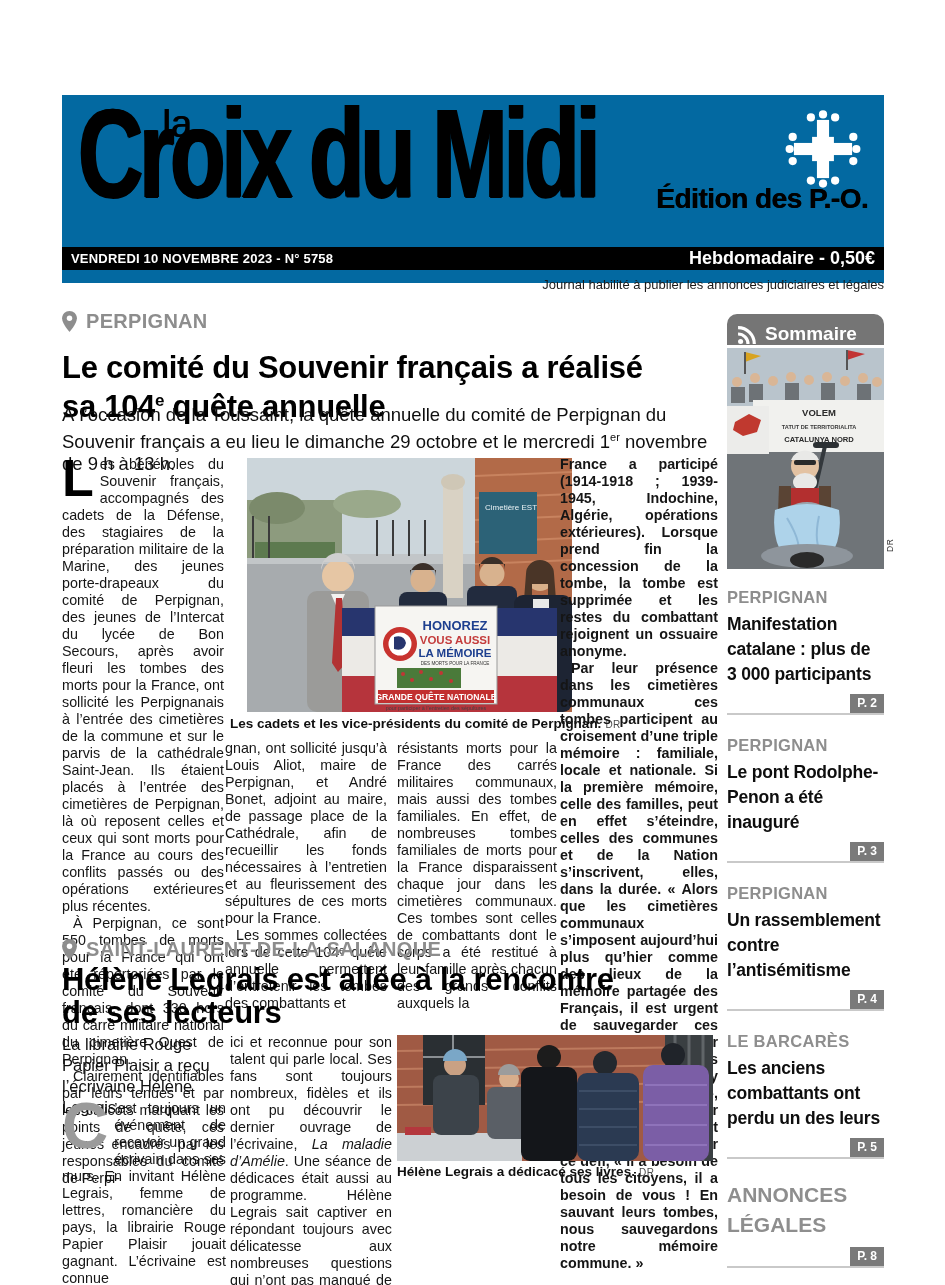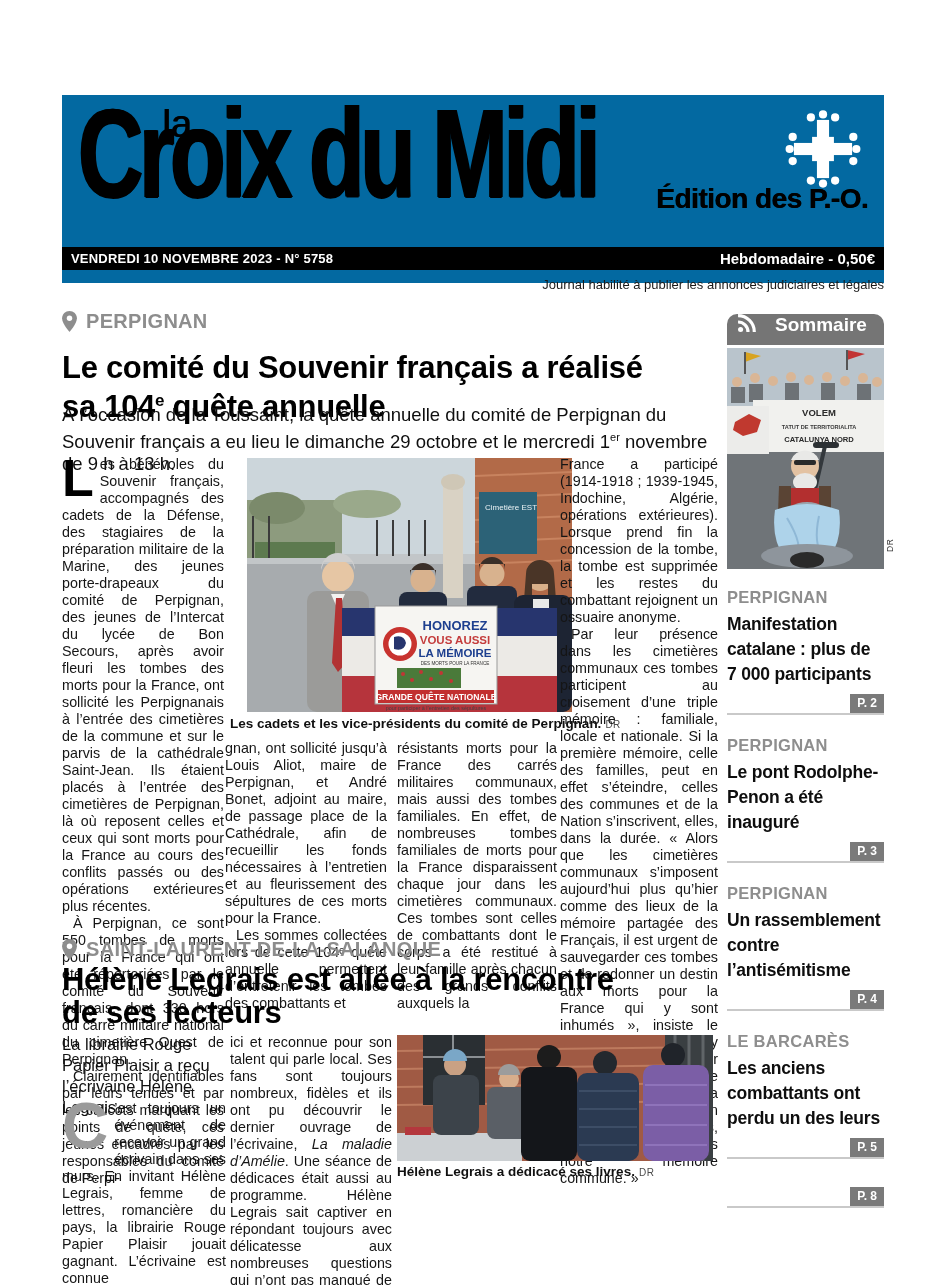--- a/index.html
+++ b/index.html
@@ -19,21 +19,21 @@
            letter-spacing:-0.5px;text-shadow:0.6px 0 #000;}
   .tagline{position:absolute;left:18px;right:10px;bottom:3px;color:#fff;font-weight:bold;
            font-size:15.5px;letter-spacing:11px;white-space:nowrap;overflow:hidden;}
   .occitan{position:absolute;right:22px;top:14px;}
 
   
   .datebar{left:62px;top:247px;width:822px;height:23px;background:#000;color:#fff;
            display:flex;align-items:center;justify-content:space-between;box-sizing:border-box;
            padding:0 9px;}
   .datebar .left{font-size:13px;font-weight:bold;letter-spacing:0.2px;}
-  .datebar .right{font-size:15px;font-weight:bold;}
+  .datebar .right{font-size:18px;font-weight:bold;}
   .habilitation{right:61px;top:277px;font-size:13px;color:#1b1b1b;}
 
   
   .kicker-row{display:flex;align-items:center;gap:9px;}
   .kicker-text{font-size:20px;font-weight:bold;color:#8d8d8d;letter-spacing:0.3px;}
   .headline{font-size:31px;font-weight:bold;color:#000;line-height:33px;letter-spacing:-0.3px;}
   .headline sup{font-size:17px;}
   .standfirst{font-size:18.5px;line-height:22px;color:#0f0f0f;}
   .standfirst sup{font-size:11px;}
 
@@ -45,21 +45,21 @@
              padding-right:6px;}
   .dropcap-C{float:left;font-size:64px;line-height:52px;font-weight:bold;color:#9b9b9b;
              padding-right:6px;}
   .caption{font-size:13.5px;font-weight:bold;color:#101010;}
   .credit{font-size:10px;font-weight:normal;color:#4a4a4a;letter-spacing:0.5px;margin-left:4px;}
   .intro{font-size:16.5px;line-height:21px;color:#101010;}
   .ital{font-style:italic;}
 
   
   .sommaire-header{left:727px;top:314px;width:157px;height:31px;background:#757575;
-                   border-radius:10px 10px 0 0;display:flex;align-items:flex-start;gap:19px;
+                   border-radius:10px 10px 0 0;display:flex;align-items:flex-end;gap:9px;
                    box-sizing:border-box;padding-left:10px;}
   .sommaire-title{color:#fff;font-size:19px;font-weight:bold;}
   .sidebar-items{left:727px;top:588px;width:157px;display:flex;flex-direction:column;}
   .sb-item{margin-bottom:21px;}
   .sb-kicker{font-size:16.5px;font-weight:bold;color:#8e8e8e;letter-spacing:0.3px;}
   .sb-kicker-large{font-size:21px;line-height:30px;font-weight:bold;color:#8e8e8e;}
   .sb-title{font-size:17.5px;font-weight:bold;color:#0e0e0e;line-height:25px;margin-top:5px;
             letter-spacing:-0.2px;}
   .sb-footer{margin-top:7px;border-bottom:2px solid #c9c9c9;display:flex;justify-content:flex-end;}
   .page-badge{background:#7a7a7a;color:#fff;font-weight:bold;font-size:12px;padding:2px 7px 3px;}
@@ -213,21 +213,21 @@
     <span>Les cadets et les vice-présidents du comité de Perpignan.</span><span class="credit">DR</span>
   </div>
 
   <div class="abs bodycol" style="left:225px;top:740px;width:162px;">
     <p>gnan, ont sollicité jusqu’à Louis Aliot, maire de Perpignan, et André Bonet, adjoint au maire, de passage place de la Cathédrale, afin de recueillir les fonds nécessaires à l’entretien et au fleurissement des sépultures de ces morts pour la France.</p>
     <p>Les sommes collectées lors de cette 104ᵉ quête annuelle permettent d’entretenir les tombes des combattants et</p>
   </div>
   <div class="abs bodycol" style="left:397px;top:740px;width:160px;">
     <p>résistants morts pour la France des carrés militaires communaux, mais aussi des tombes familiales. En effet, de nombreuses tombes familiales de morts pour la France disparaissent chaque jour dans les cimetières communaux. Ces tombes sont celles de combattants dont le corps a été restitué à leur famille après chacun des grands conflits auxquels la</p>
   </div>
-  <div class="abs bodycol" style="left:560px;top:456px;width:158px;">
+  <div class="abs bodycol" style="left:560px;top:456px;width:158px;font-weight:bold;">
     <p>France a participé (1914-1918 ; 1939-1945, Indochine, Algérie, opérations extérieures). Lorsque prend fin la concession de la tombe, la tombe est supprimée et les restes du combattant rejoignent un ossuaire anonyme.</p>
     <p>Par leur présence dans les cimetières communaux ces tombes participent au croisement d’une triple mémoire : familiale, locale et nationale. Si la première mémoire, celle des familles, peut en effet s’éteindre, celles des communes et de la Nation s’inscrivent, elles, dans la durée. « Alors que les cimetières communaux s’imposent aujourd’hui plus qu’hier comme des lieux de la mémoire partagée des Français, il est urgent de sauvegarder ces tombes et de redonner un destin aux morts pour la France qui y sont inhumés », insiste le Souvenir français qui s’y est engagé. Pour relever ce défi, « il a besoin de tous les citoyens, il a besoin de vous ! En sauvant leurs tombes, nous sauvegardons notre mémoire commune. »</p>
   </div>
 
   <div class="abs kicker-row" style="left:62px;top:938px;">
     <span>
       <svg width="15" height="21" viewBox="0 0 12 17">
         <path d="M6 0C2.7 0 0 2.6 0 5.9 0 10.3 6 17 6 17s6-6.7 6-11.1C12 2.6 9.3 0 6 0z" fill="#8d8d8d"></path>
         <circle cx="6" cy="5.8" r="2.2" fill="#fff"></circle>
       </svg>
@@ -373,21 +373,21 @@
       <ellipse cx="80" cy="208" rx="46" ry="12" fill="#8e959c"></ellipse>
       <ellipse cx="80" cy="212" rx="17" ry="8" fill="#2a2a2a"></ellipse>
     </svg>
   </div>
   <div class="abs rot-credit">DR</div>
 
   <div class="abs sidebar-items">
 
     <div class="sb-item">
       <div class="sb-kicker">PERPIGNAN</div>
-      <div class="sb-title">Manifestation catalane : plus de 7 000 participants</div>
+      <div class="sb-title">Manifestation catalane : plus de 3 000 participants</div>
       <div class="sb-footer">
         <span class="page-badge">P. 2</span>
       </div>
     </div>
 
     <div class="sb-item">
       <div class="sb-kicker">PERPIGNAN</div>
       <div class="sb-title">Le pont Rodolphe-Penon a été inauguré</div>
       <div class="sb-footer">
         <span class="page-badge">P. 3</span>
@@ -404,20 +404,21 @@
 
     <div class="sb-item">
       <div class="sb-kicker">LE BARCARÈS</div>
       <div class="sb-title">Les anciens combattants ont perdu un des leurs</div>
       <div class="sb-footer">
         <span class="page-badge">P. 5</span>
       </div>
     </div>
 
     <div class="sb-item">
+      <div class="sb-kicker-large">ANNONCES LÉGALES</div>
       <div class="sb-footer">
         <span class="page-badge">P. 8</span>
       </div>
     </div>
 
   </div>
 
 </div>
 
 </body></html>

